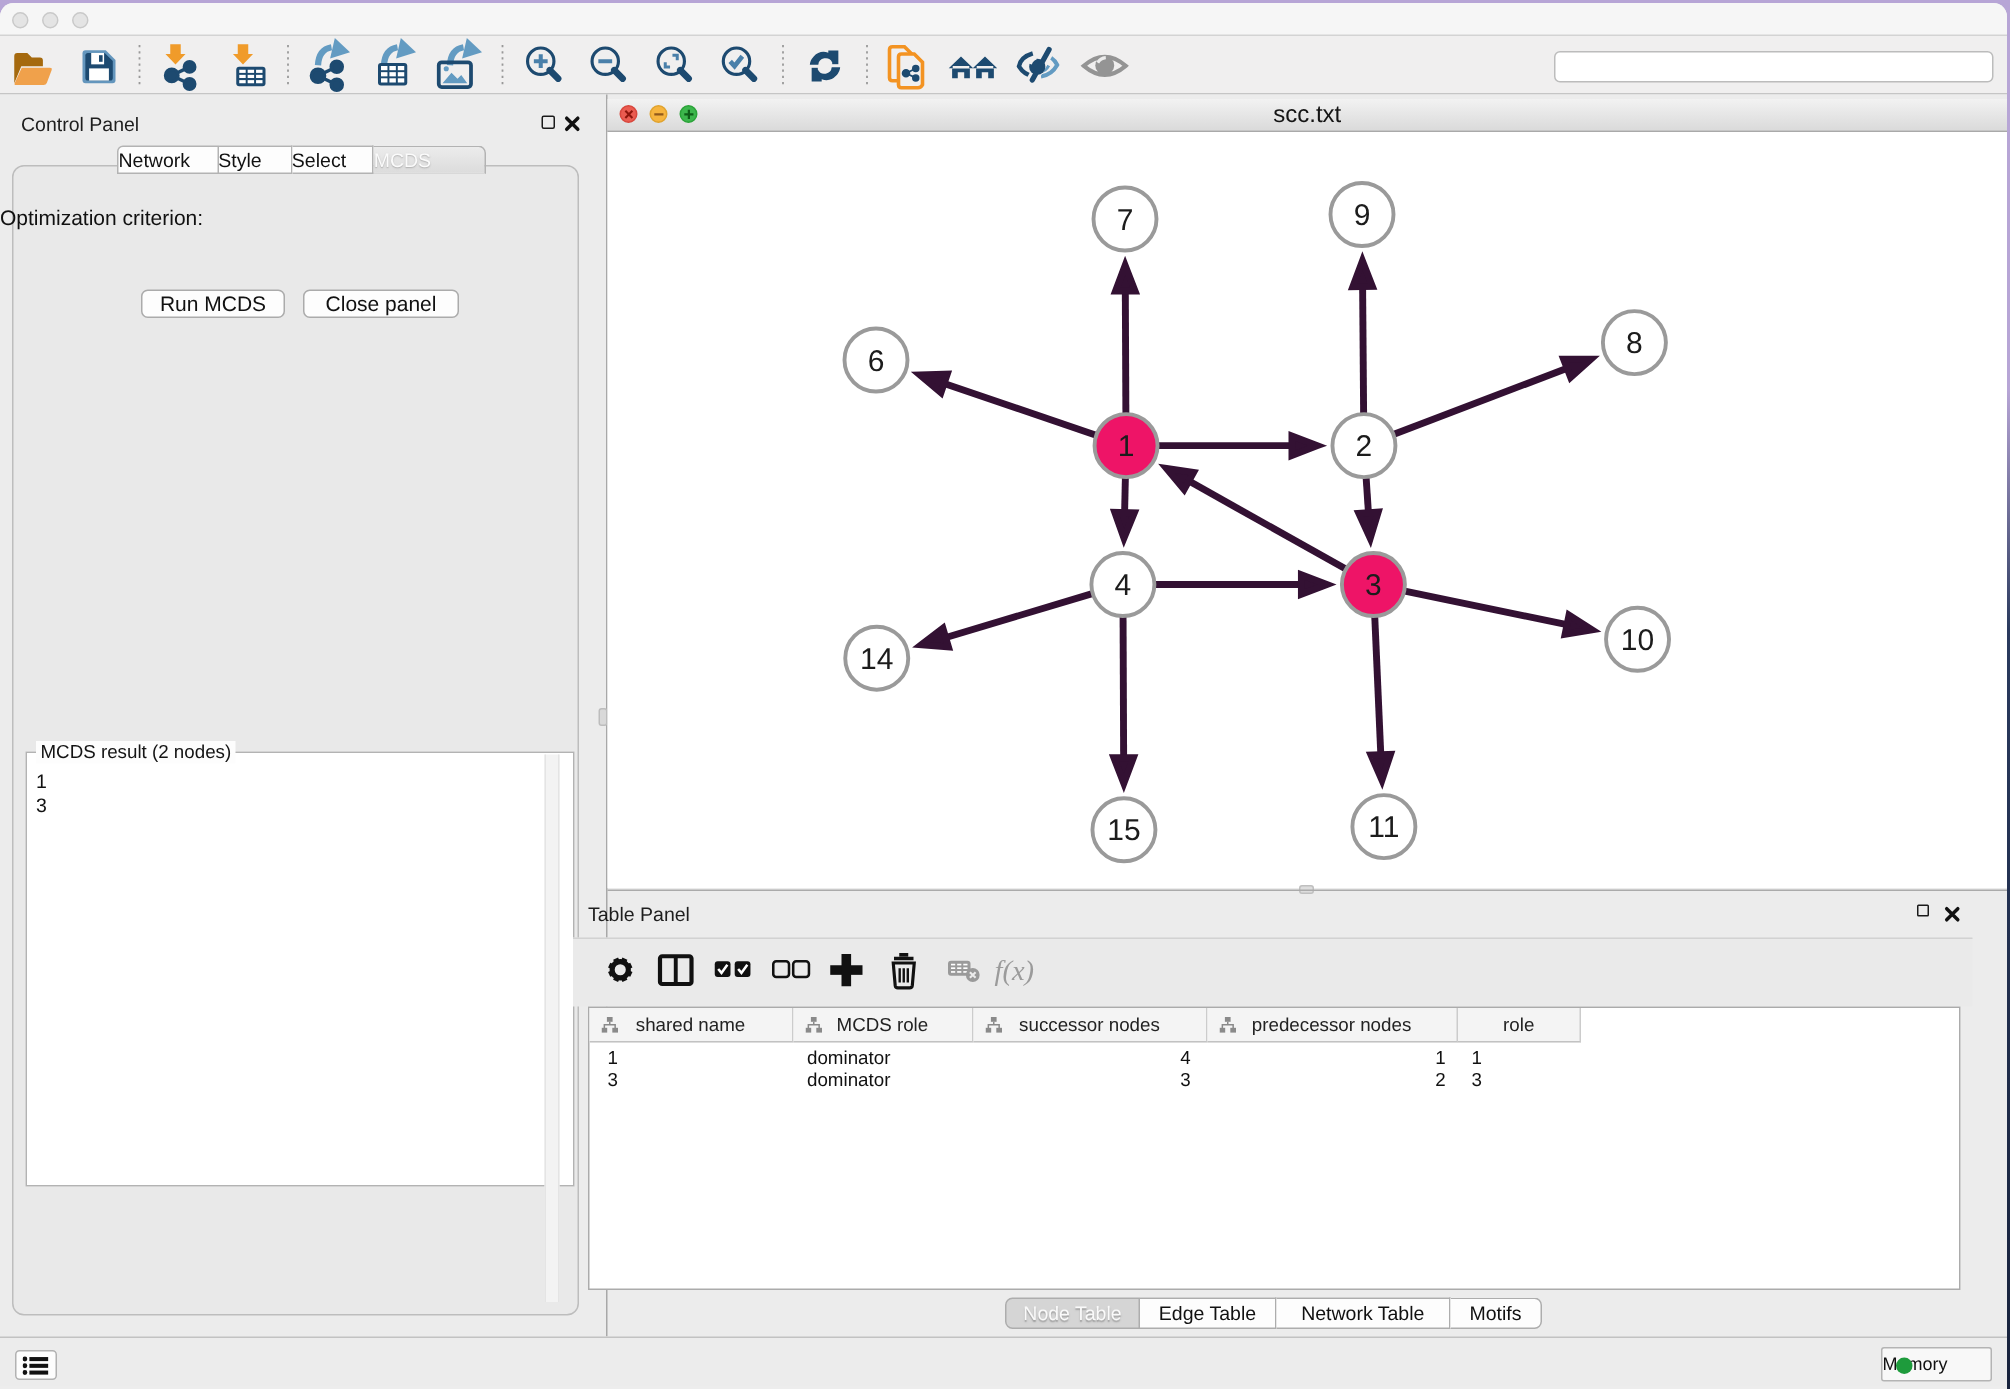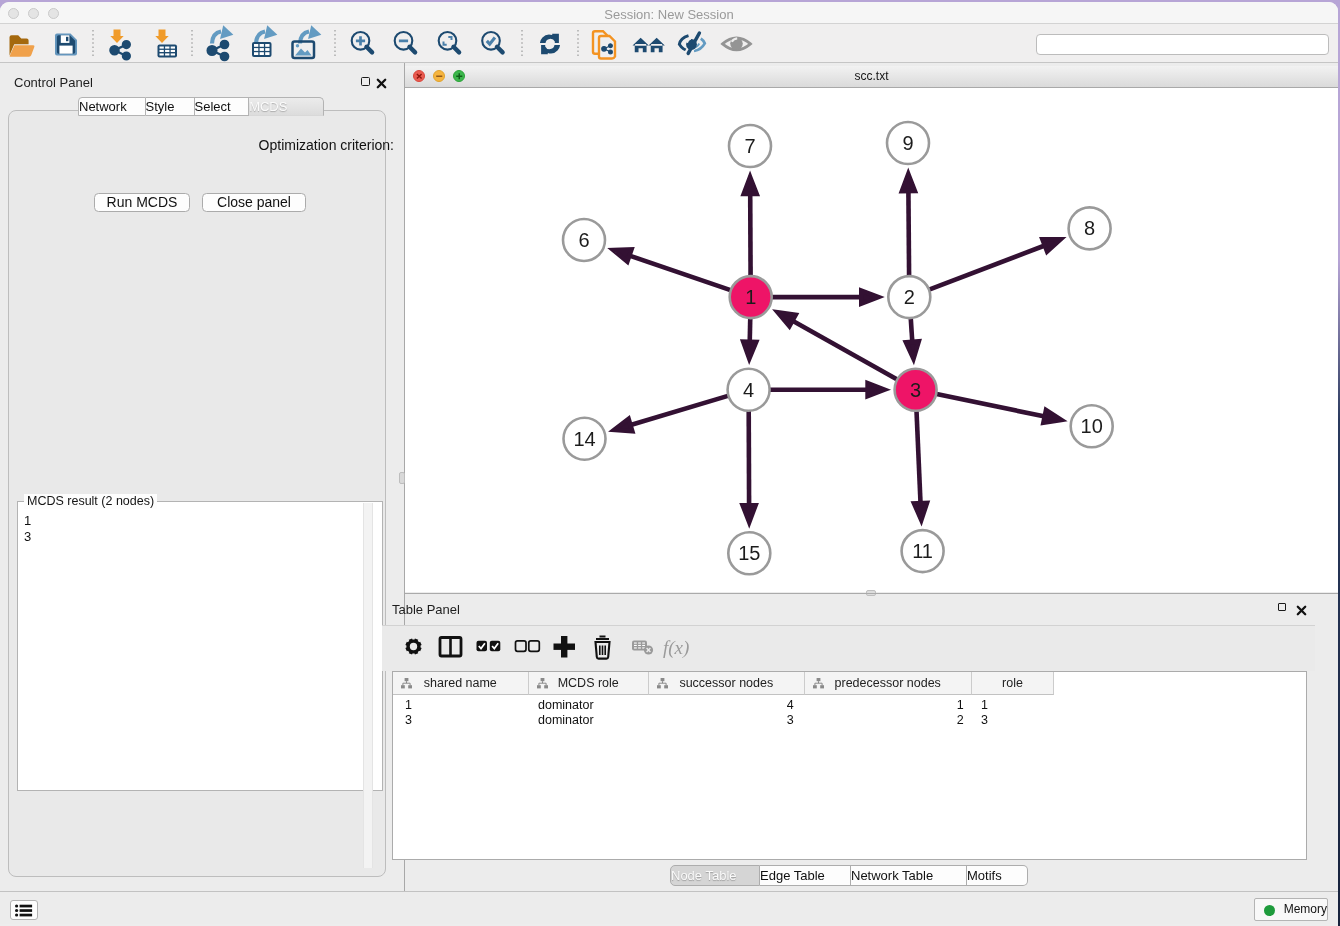--- a/index.html
+++ b/index.html
@@ -13,58 +13,57 @@
 #main{position:absolute;left:0;top:61px;width:1338px;height:828px;background:#ececec}
 #vline{position:absolute;left:404px;top:0;width:1px;height:828px;background:#a8a8a8}
 #vgrip{position:absolute;left:399px;top:409px;width:6px;height:12px;background:#d9d9d9;border:1px solid #bdbdbd;border-radius:2px}
 #cp-title{position:absolute;left:14px;top:11.5px;font-size:13px;color:#1e1e1e}
 #cp-sq{position:absolute;left:361px;top:13.5px;width:9px;height:9px;border:1.6px solid #1a1a1a;border-radius:1.5px}
 #cp-pane{position:absolute;left:8px;top:47px;width:378px;height:767px;background:#e9e9e9;border:1px solid #bdbdbd;border-radius:8px}
 #tabs{position:absolute;left:78px;top:34px;width:246px;height:19px;z-index:5;display:flex;font-size:13px;text-align:left}
 .tab{border:1px solid #b3b3b3;border-left:none;background:#fdfdfd;color:#111;line-height:17px;height:19px}
 .tab:first-child{border-left:1px solid #b3b3b3;border-radius:4px 0 0 0}
 #tab-mcds{background:linear-gradient(#ececec,#dcdcdc);color:#fbfbfb;text-shadow:0 1px 1px rgba(120,120,120,.5);border-radius:0 5px 0 0;border-bottom-color:#d8d8d8}
-#opt-label{position:absolute;left:0;top:74px;width:394px;text-align:right;font-size:14px;color:#111}
+#opt-label{position:absolute;left:0;top:74px;width:394px;text-align:left;font-size:14px;color:#111}
 #combo{position:absolute;left:43px;top:96px;width:312px;height:21px;background:#fff;border:1px solid #ababab;border-radius:5px;font-size:14px;color:#111;line-height:19px;padding-left:13px}
 .btn{position:absolute;top:130px;height:19px;background:#fdfdfd;border:1px solid #ababab;border-radius:4.5px;font-size:14px;color:#111;text-align:center;line-height:17px}
 #fieldset{position:absolute;left:17px;top:438px;width:366px;height:290px;background:#fff;border:1px solid #b3b3b3}
 #legend{position:absolute;left:6px;top:-8px;background:#fdfdfd;padding:0 3px;font-size:12.5px;color:#141414;line-height:15px}
 #mcds-txt{position:absolute;left:6px;top:11px;font-size:13px;color:#111;line-height:16px}
 #mcds-sb{position:absolute;right:9px;top:1px;width:10px;height:365px;background:#f3f3f3;border-left:1px solid #e4e4e4;border-right:1px solid #e4e4e4}
 #netwin{position:absolute;left:405px;top:3px;width:933px;height:530px}
-#nettitle{position:absolute;left:0;top:0;width:933px;height:22px;box-sizing:content-box;height:21px;background:linear-gradient(#f2f2f2,#dadada);border-bottom:1px solid #a9a9a9;font-size:12px;text-align:center;line-height:21px;color:#151515}
+#nettitle{position:absolute;left:0;top:0;width:933px;height:22px;box-sizing:content-box;height:21px;background:linear-gradient(#f2f2f2,#dadada);border-bottom:1px solid #a9a9a9;font-size:16px;text-align:center;line-height:21px;color:#151515}
 .nl{position:absolute;top:3.5px;width:12.5px;height:12.5px;border-radius:50%}
 .nl svg{display:block;margin:-0.5px 0 0 -0.5px}
 #netcanvas{position:absolute;left:0;top:22px;width:933px;height:504px;background:#fff}
 #netgrip{position:absolute;left:461px;top:524px;width:10px;height:6px;background:#ddd;border:1px solid #bfbfbf;border-radius:2px}
 #nethline{position:absolute;left:405px;top:530px;width:933px;height:1px;background:#aaa}
 #tablepanel{position:absolute;left:382px;top:533px;width:933px;height:295px}
 #tp-title{position:absolute;left:10px;top:5.5px;font-size:13px;color:#1e1e1e}
 #tp-sq{position:absolute;left:896px;top:7px;width:8px;height:8px;border:1.5px solid #1a1a1a;border-radius:1px}
 #tbl{position:absolute;left:10px;top:75px;width:915px;height:189px;background:#fff;border:1px solid #ababab}
 .th{position:absolute;top:0;height:23px;background:#f4f4f4;border-right:1px solid #cccccc;border-bottom:1px solid #c2c2c2;font-size:12.5px;color:#222;text-align:center;line-height:23px}
 .hicon{position:absolute;left:8px;top:6px}
 .td{position:absolute;font-size:12.5px;color:#111;height:15px;line-height:15px}
-#btabs{position:absolute;left:288px;top:268.5px;height:21px;display:flex;font-size:13px;z-index:3}
+#btabs{position:absolute;left:288px;top:268.5px;height:21px;display:flex;font-size:13px;text-align:center;z-index:3}
 .btab{border:1px solid #adadad;border-left:none;background:#fdfdfd;color:#111;line-height:19px;height:21px}
 #btab-node{background:#d5d5d5;color:#fafafa;text-shadow:0 1px 1px rgba(110,110,110,.55);border-radius:5px 0 0 5px;border-left:1px solid #adadad}
 #btab-motifs{border-radius:0 5px 5px 0}
 #statusbar{position:absolute;left:0;top:889px;width:1338px;height:33px;background:#ececec;border-top:1px solid #c2c2c2}
 #sb-btn{position:absolute;left:10px;top:8px;width:28px;height:20px;background:#fdfdfd;border:1px solid #b2b2b2;border-radius:3px}
-#mem-btn{position:absolute;left:1254px;top:6px;width:74px;height:23px;background:#f8f8f8;border:1px solid #b4b4b4;border-radius:2px;font-size:12px;color:#111;line-height:21px;text-align:right;padding-left:24px}
+#mem-btn{position:absolute;left:1254px;top:6px;width:74px;height:23px;background:#f8f8f8;border:1px solid #b4b4b4;border-radius:2px;font-size:12px;color:#111;line-height:21px;text-align:left;}
 #mem-dot{position:absolute;left:9px;top:5.5px;width:11px;height:11px;border-radius:50%;background:#1e9b3c}
 </style></head>
 <body>
 <div id="edge-r"></div>
 <div id="win">
   <div id="titlebar">
     <div class="tl" style="left:8px"></div>
       <div class="tl" style="left:28px"></div>
       <div class="tl" style="left:47.5px"></div>
-    <div id="wtitle">Session: New Session</div>
   </div>
   <div id="toolbar">
       <svg id="tbsvg" style="position:absolute;left:0;top:1px" width="1338" height="39" viewBox="0 0 1338 39">
         <path d="M9.5,30.5 L9.5,12.3 Q9.5,10.3 11.5,10.3 L18.2,10.3 L21.2,13.4 L26.6,13.4 Q28.6,13.4 28.6,15.4 L28.6,19.2 L14.2,19.2 Z" fill="#a5690e"></path>
         <path d="M14.5,20.2 L33.2,20.2 Q35,20.2 34.4,21.8 L31.2,30.3 Q30.7,31.7 29,31.7 L10.2,31.7 Q9.3,31.7 9.8,30.4 Z" fill="#f0a14b"></path>
         <path d="M57,8.5 H70.5 L77,15 V28.5 Q77,30.5 75,30.5 H57 Q55,30.5 55,28.5 V10.5 Q55,8.5 57,8.5 Z" fill="#6496bd" stroke="none"></path>
         <path d="M58.6,10.3 H69.8 L75.2,15.7 V27 Q75.2,28.7 73.5,28.7 H58.6 Q56.9,28.7 56.9,27 V12 Q56.9,10.3 58.6,10.3 Z" fill="#1d4a70"></path>
         <rect x="60.8" y="10.3" width="8.6" height="7.6" fill="#fff"></rect>
         <rect x="66" y="11.8" width="2.4" height="4.4" fill="#1d4a70"></rect>
         <rect x="59.4" y="20.6" width="13.2" height="8.1" fill="#fff"></rect>

